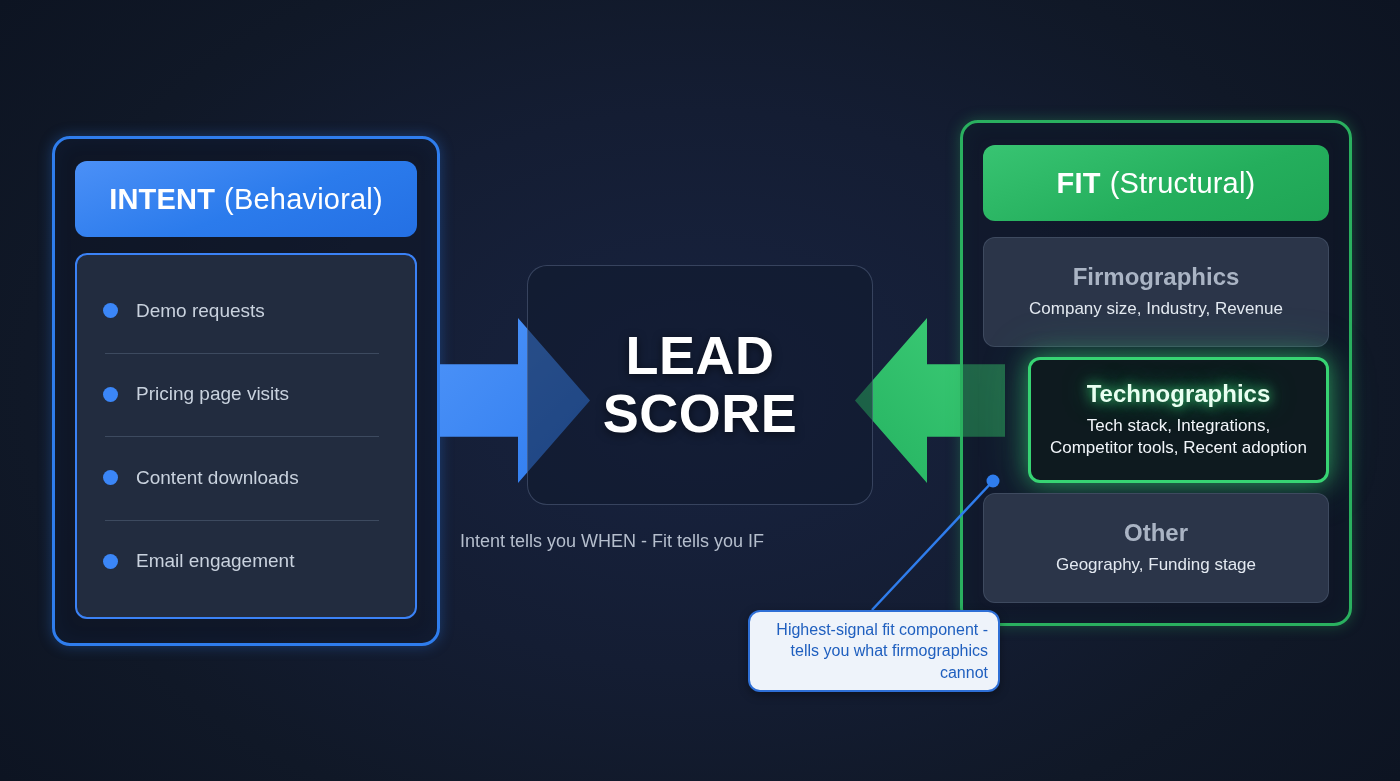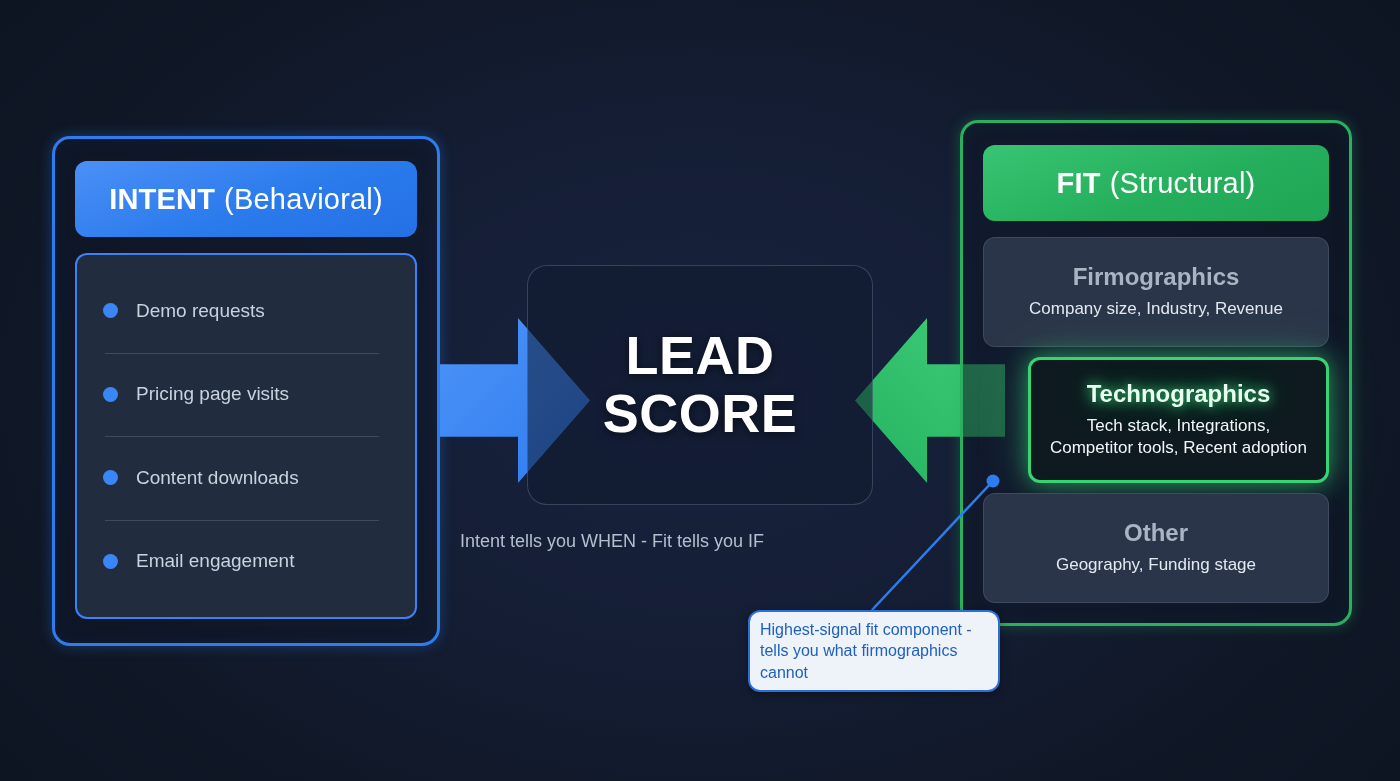--- a/index.html
+++ b/index.html
@@ -171,21 +171,21 @@
   
   #callout-line { position: absolute; left: 0; top: 0; width: 1400px; height: 781px; pointer-events: none; }
   #callout {
     position: absolute;
     left: 748px; top: 610px; width: 252px; height: 82px;
     border-radius: 12px;
     background: #eef3fa;
     border: 2px solid #2e6fd6;
     box-shadow: 0 3px 10px rgba(0,0,0,0.35);
     display: flex; align-items: center; justify-content: center;
-    text-align: left;
+    text-align: right;
     padding: 4px 10px;
   }
   #callout-text {
     color: #1f5fbf;
     font-size: 16px;
     line-height: 1.32;
   }
 </style>
 </head>
 <body>

